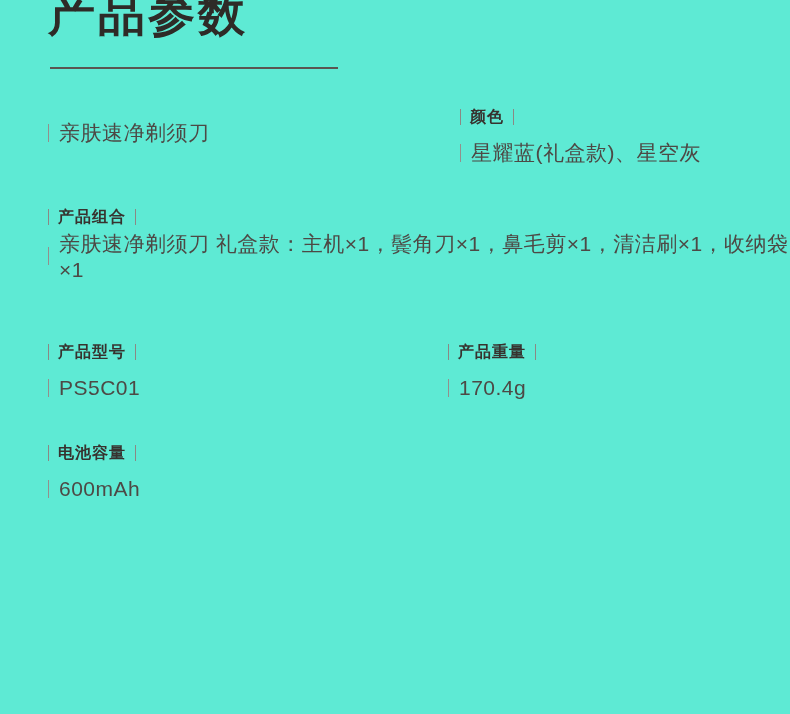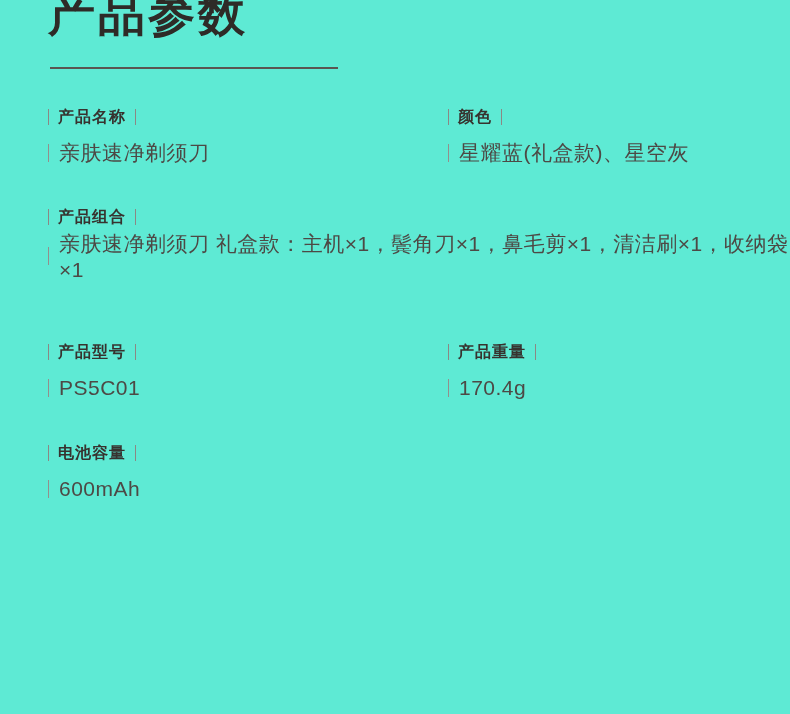--- a/index.html
+++ b/index.html
@@ -68,42 +68,37 @@
     display: inline-block;
     width: 1px;
     align-self: center;
     background: #8b8884;
   }
   .bar-label { height: 16px; }
   .bar-value { height: 18px; background: #93908c; }
 
   
   .f-name    { left: 48px;  top: 107px; }
-  .f-color   { left: 448px; top: 107px; }
+  .f-color   { left: 460px; top: 107px; }
   .f-combo   { left: 48px;  top: 207px; }
   .f-combo .field-value { margin-top: 17px; }
   .f-combo .field-value + .field-value { margin-top: 11px; }
   .f-model   { left: 48px;  top: 342px; }
   .f-weight  { left: 448px; top: 342px; }
   .f-battery { left: 48px;  top: 443px; }
 </style>
 </head>
 <body>
 
 <div class="page">
 
   <div class="page-title">产品参数</div>
   <div class="title-underline"></div>
 
   <div class="field f-name">
-    <div class="field-label">
-      <span class="bar bar-label"></span>
-      <span>产品名称</span>
-      <span class="bar bar-label"></span>
-    </div>
     <div class="field-value">
       <span class="bar bar-value"></span>
       <span>亲肤速净剃须刀</span>
     </div>
   </div>
 
   <div class="field f-color">
     <div class="field-label">
       <span class="bar bar-label"></span>
       <span>颜色</span>

